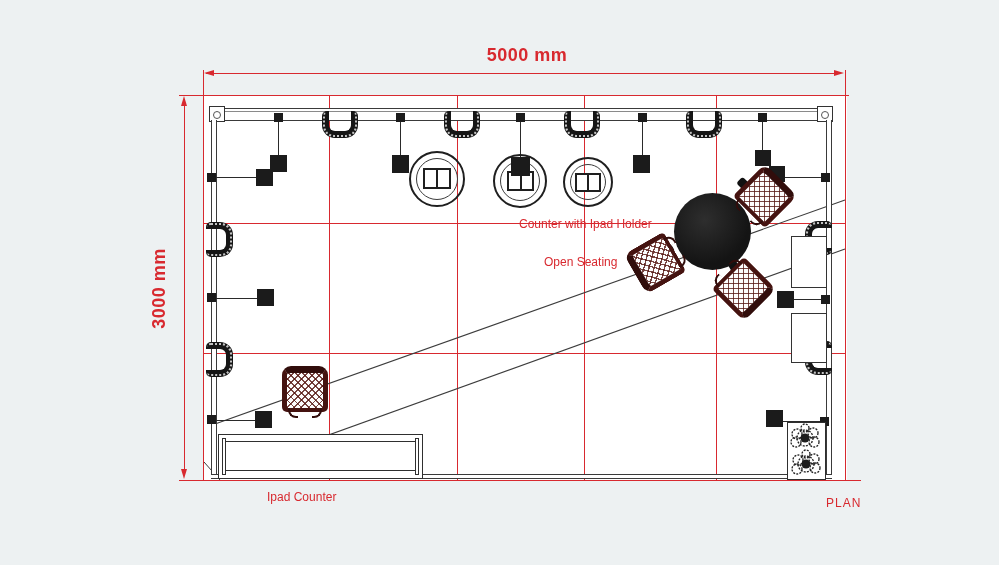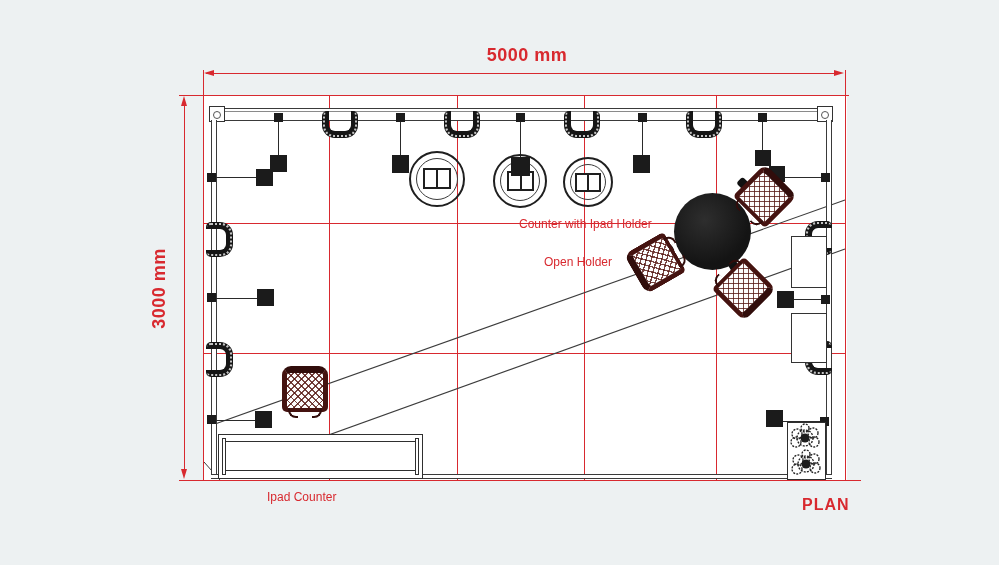--- a/index.html
+++ b/index.html
@@ -56,21 +56,21 @@
   .icounter{position:absolute;border:1.5px solid #2f2f2f;background:#fff;box-sizing:border-box;}
   .ic-line{position:absolute;left:5px;right:5px;height:1px;background:#2f2f2f;}
   .ic-end{position:absolute;top:3px;bottom:3px;width:4px;border:1px solid #2f2f2f;background:#fff;box-sizing:border-box;}
   
   .shelf{position:absolute;border:1.2px solid #333;background:#fff;box-sizing:border-box;}
   .planter{position:absolute;border:1.5px solid #2f2f2f;background:#fff;box-sizing:border-box;}
   
   .lbl{position:absolute;color:#d8292f;white-space:nowrap;}
   .lbl-s{font-size:12px;}
   .lbl-d{font-size:18px;font-weight:bold;letter-spacing:.5px;}
-  .lbl-plan{font-size:16px;font-weight:bold;letter-spacing:1px;}
+  .lbl-plan{font-size:12px;font-weight:normal;letter-spacing:1px;margin-left:24px;}
 </style>
 </head>
 <body>
 
 <div id="canvas">
 
   <div class="abs paper" style="left:203px;top:95px;width:644px;height:386px;"></div>
 
   <div class="abs red" style="left:179px;top:95px;width:670px;height:1px;"></div>
   <div class="abs red" style="left:179px;top:480px;width:682px;height:1px;"></div>
@@ -196,17 +196,17 @@
         <circle cx="27" cy="45" r="5"></circle>
           <circle cx="9" cy="46" r="5"></circle>
           <circle cx="18" cy="31" r="4"></circle>
       </g>
       <circle cx="17" cy="15" r="4.5" fill="#1d1d1d"></circle>
       <circle cx="18" cy="41" r="4.5" fill="#1d1d1d"></circle>
     </svg>
   </div>
 
   <div class="lbl lbl-s" style="left:471px;top:217px;margin-left:48px;">Counter with Ipad Holder</div>
-  <div class="lbl lbl-s" style="left:544px;top:255px;">Open Holder</div>
+  <div class="lbl lbl-s" style="left:544px;top:255px;">Open Seating</div>
   <div class="lbl lbl-s" style="left:267px;top:490px;">Ipad Counter</div>
   <div class="lbl lbl-plan" style="left:802px;top:496px;">PLAN</div>
 
 </div>
 
 </body></html>

